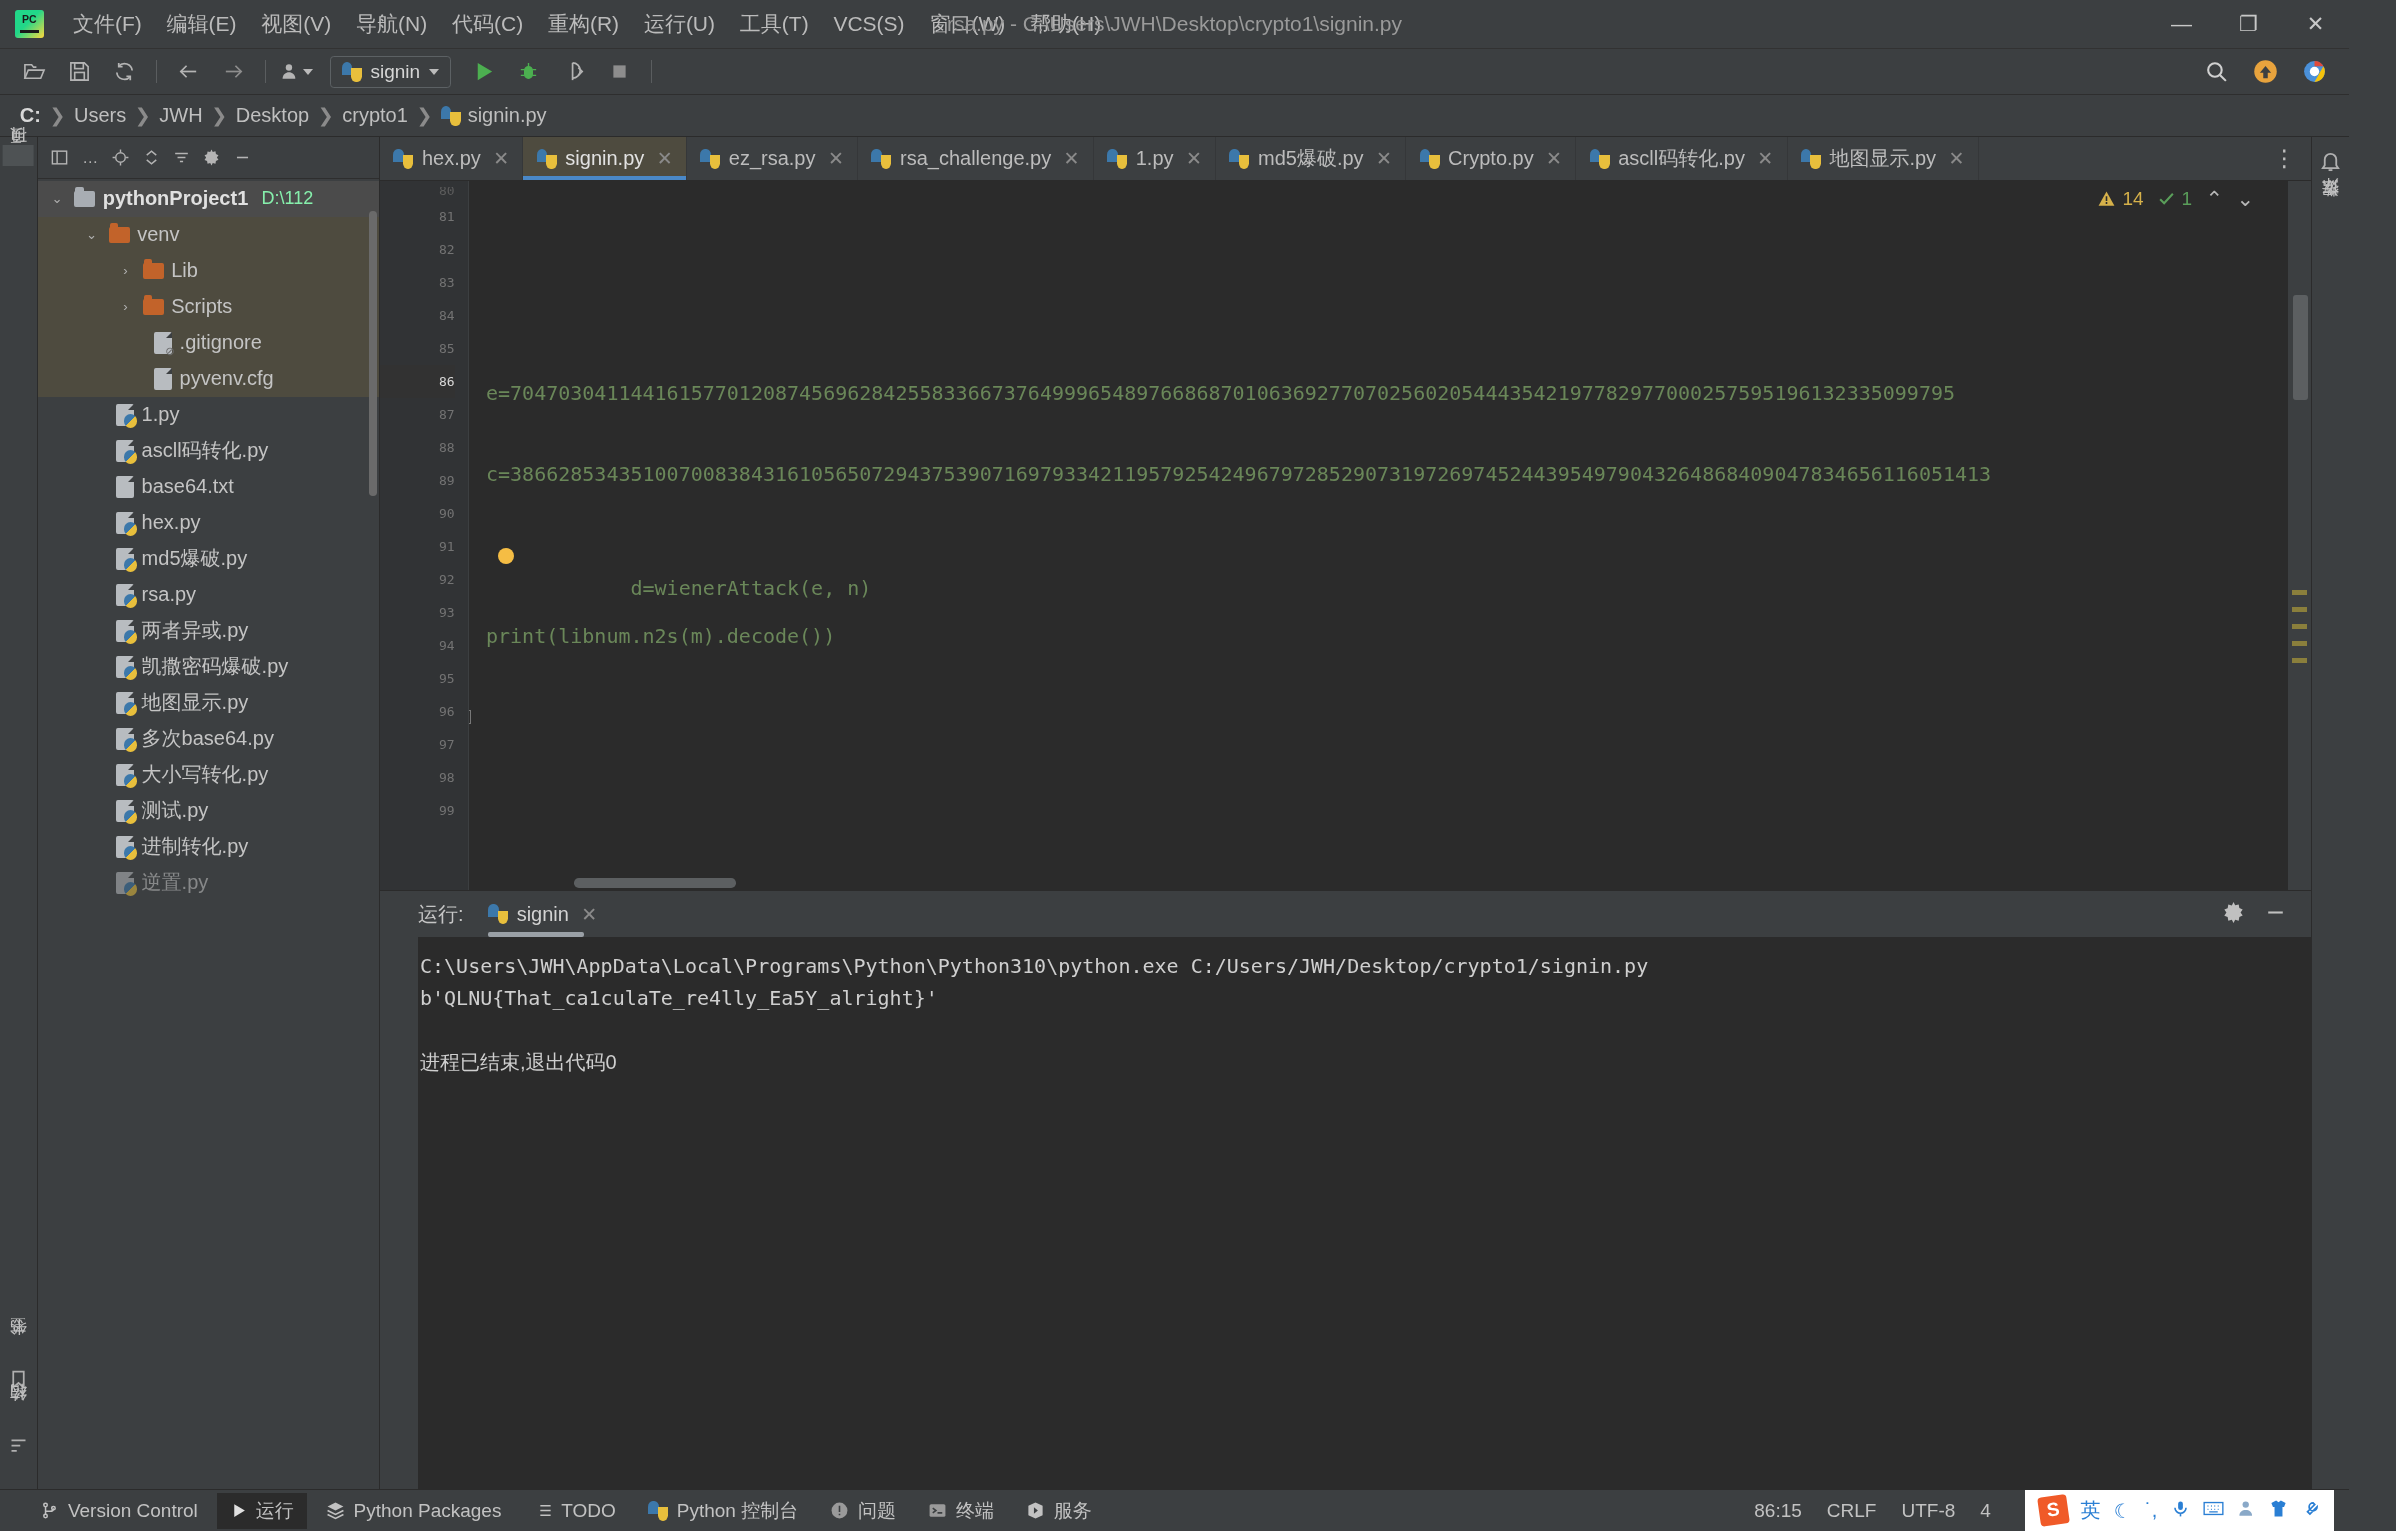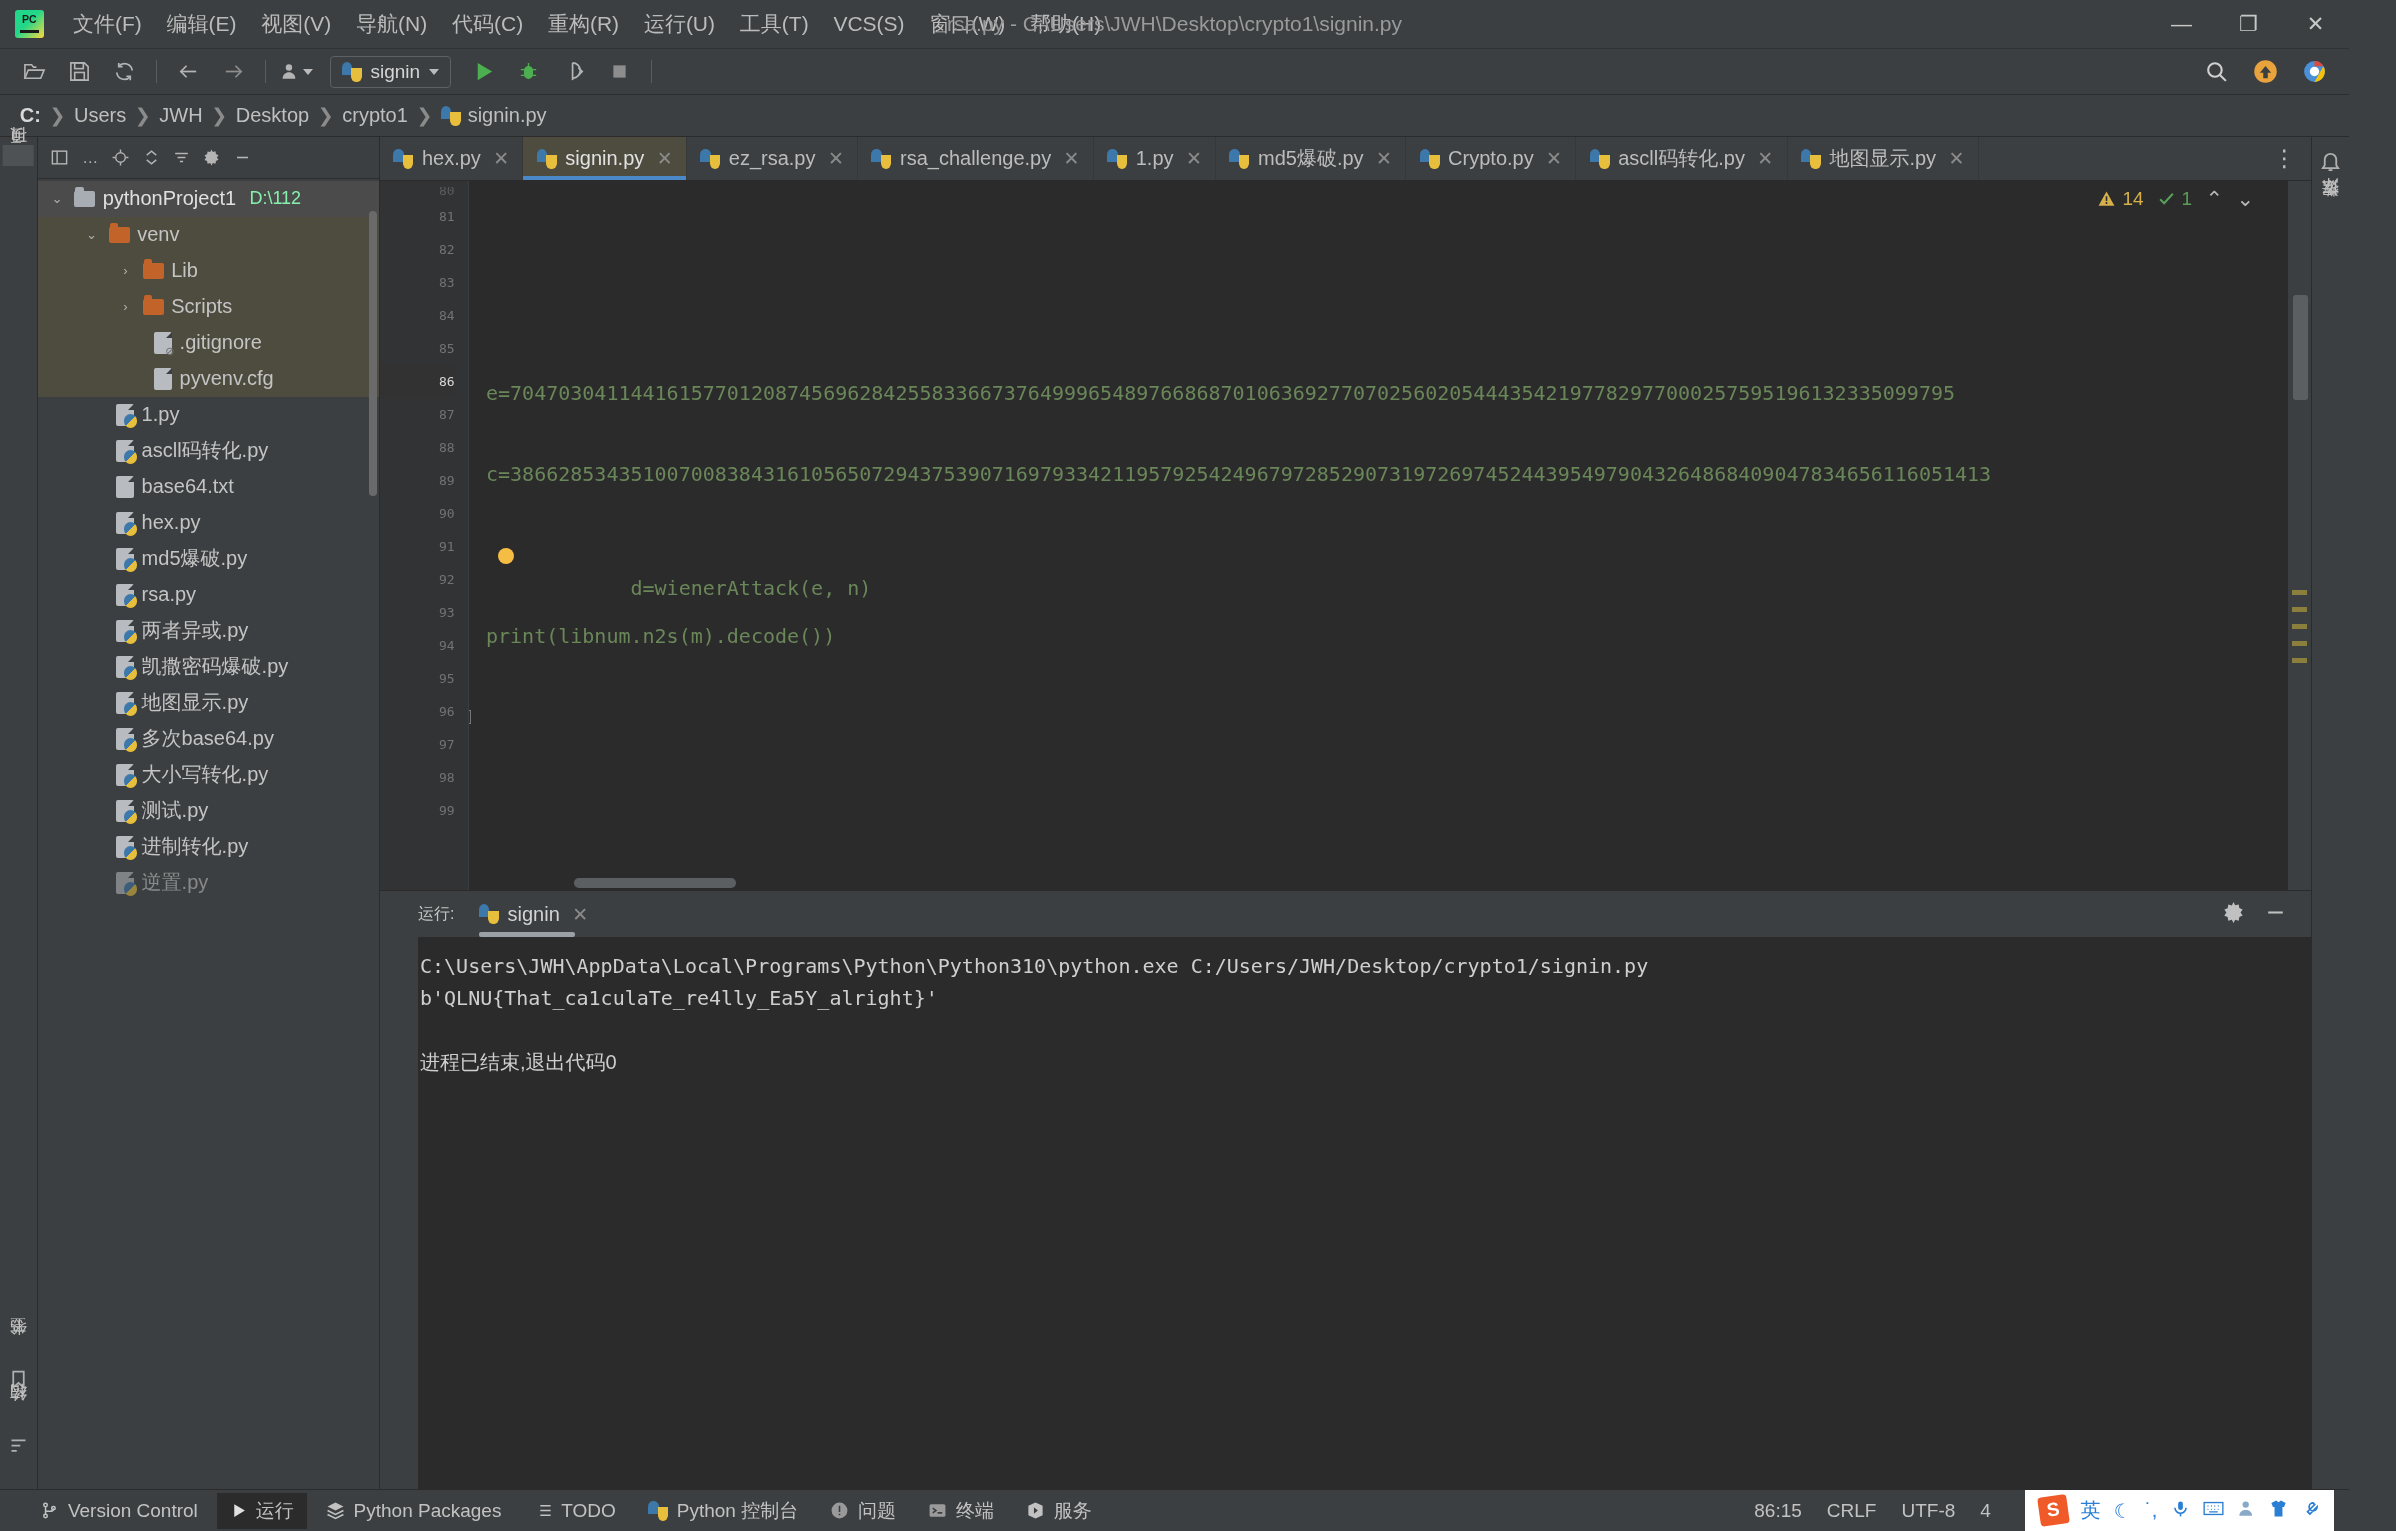--- a/index.html
+++ b/index.html
@@ -153,21 +153,21 @@
     border-style: solid; border-color: transparent transparent #3c3f41 transparent;
   }
   .fileico.py::after {
     content:""; position:absolute; right:-2.9px; bottom:-1.9px; width:13.3px; height:13.3px;
     border-radius:50%;
     background: linear-gradient(135deg,#3c78aa 0 50%, #e8bf3c 50% 100%);
   }
   .fileico.git::after {
     content:"\2298"; position:absolute; right:-2.9px; bottom:-3.8px; font-size:11.4px; color:#6b6b6b;
   }
-  .tname.bold { font-weight: normal; color: #e0e0e0; }
+  .tname.bold { font-weight: bold; color: #e0e0e0; }
   .tpath { color:#86efac; font-size:18px; margin-left:5.7px; }
   .proj-scroll {
     position:absolute; right: 1.9px; top: 32px; width: 8.6px; height: 285px;
     background:#6a6a6a; border-radius:3.8px;
   }
 
   
   .editorcol { flex: 1 1 auto; display: flex; flex-direction: column; min-width: 0; min-height: 0; }
   .tabsrow {
     height: 44px; flex: 0 0 44px; background: #3c3f41;
@@ -231,21 +231,21 @@
 
   
   .runpanel {
     flex: 0 0 599px; background: #3c3f41; display: flex; flex-direction: column;
     border-top: 1px solid #2b2b2b;
   }
   .runhead {
     height: 46px; flex: 0 0 46px; display: flex; align-items: center;
     padding-left: 38px; gap: 15px; position: relative;
   }
-  .runlabel { color: #c5c5c5; font-size: 16px; }
+  .runlabel { color: #c5c5c5; font-size: 20px; }
   .runtab {
     display: flex; align-items: center; gap: 8.6px; color: #d3d3d3; font-size: 20px;
     padding: 3.8px 9.5px; position: relative;
   }
   .runtab::after {
     content:""; position:absolute; left:9.5px; right:23px; bottom:-7.6px; height:4.8px;
     background:#9aa0a6; border-radius:1.9px;
   }
   .runhead-right { margin-left: auto; display: flex; align-items: center; gap: 17px; padding-right: 23px; }
   .runconsole {

